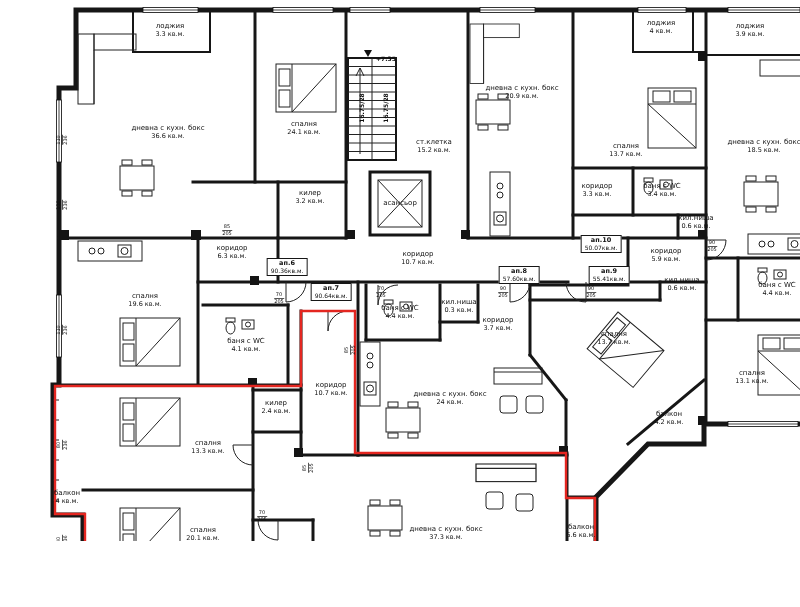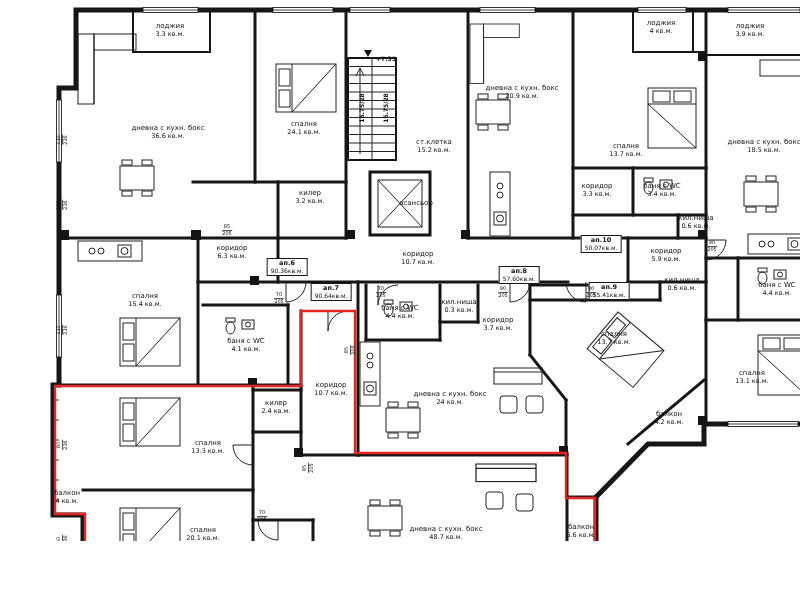--- a/index.html
+++ b/index.html
@@ -319,21 +319,21 @@
         <span class="ra">13.7 кв.м.</span>
       </div>
       <div class="room-label" style="left: 716px; top: 146px; transform: translate(-50%, -50%);">
         <span class="rn">дневна с кухн. бокс</span>
         <span class="ra">18.5 кв.м.</span>
       </div>
       <div class="room-label" style="left: 262px; top: 197px; transform: translate(-50%, -50%);">
         <span class="rn">килер</span>
         <span class="ra">3.2 кв.м.</span>
       </div>
-      <div class="room-label" style="left: 368px; top: 204px; transform: translate(-50%, -50%);">
+      <div class="room-label" style="left: 352px; top: 204px; transform: translate(-50%, -50%);">
         <span class="rn">асансьор</span>
       </div>
       <div class="room-label" style="left: 549px; top: 190px; transform: translate(-50%, -50%);">
         <span class="rn">коридор</span>
         <span class="ra">3.3 кв.м.</span>
       </div>
       <div class="room-label" style="left: 614px; top: 190px; transform: translate(-50%, -50%);">
         <span class="rn">баня с WC</span>
         <span class="ra">3.4 кв.м.</span>
       </div>
@@ -352,21 +352,21 @@
       <div class="room-label" style="left: 618px; top: 255px; transform: translate(-50%, -50%);">
         <span class="rn">коридор</span>
         <span class="ra">5.9 кв.м.</span>
       </div>
       <div class="room-label" style="left: 634px; top: 284px; transform: translate(-50%, -50%);">
         <span class="rn">кил.ниша</span>
         <span class="ra">0.6 кв.м.</span>
       </div>
       <div class="room-label" style="left: 97px; top: 300px; transform: translate(-50%, -50%);">
         <span class="rn">спалня</span>
-        <span class="ra">15.4 кв.м.</span>
+        <span class="ra">19.6 кв.м.</span>
       </div>
       <div class="room-label" style="left: 352px; top: 312px; transform: translate(-50%, -50%);">
         <span class="rn">баня с WC</span>
         <span class="ra">4.4 кв.м.</span>
       </div>
       <div class="room-label" style="left: 411px; top: 306px; transform: translate(-50%, -50%);">
         <span class="rn">кил.ниша</span>
         <span class="ra">0.3 кв.м.</span>
       </div>
       <div class="room-label" style="left: 450px; top: 324px; transform: translate(-50%, -50%);">
@@ -416,39 +416,39 @@
       <div class="room-label" style="left: 155px; top: 534px; transform: translate(-50%, -50%);">
         <span class="rn">спалня</span>
         <span class="ra">20.1 кв.м.</span>
       </div>
       <div class="room-label" style="left: 222px; top: 552px; transform: translate(-50%, -50%);">
         <span class="rn">баня с WC</span>
         <span class="ra">4.2 кв.м.</span>
       </div>
       <div class="room-label" style="left: 398px; top: 533px; transform: translate(-50%, -50%);">
         <span class="rn">дневна с кухн. бокс</span>
-        <span class="ra">48.7 кв.м.</span>
+        <span class="ra">37.3 кв.м.</span>
       </div>
       <div class="room-label" style="left: 533px; top: 531px; transform: translate(-50%, -50%);">
         <span class="rn">балкон</span>
         <span class="ra">5.6 кв.м.</span>
       </div>
       <div class="apt-label" style="left: 239px; top: 267px; transform: translate(-50%, -50%);">
         <span class="an">ап.6</span>
         <span class="aa">90.36кв.м.</span>
       </div>
       <div class="apt-label" style="left: 283px; top: 292px; transform: translate(-50%, -50%);">
         <span class="an">ап.7</span>
         <span class="aa">90.64кв.м.</span>
       </div>
       <div class="apt-label" style="left: 471px; top: 275px; transform: translate(-50%, -50%);">
         <span class="an">ап.8</span>
         <span class="aa">57.60кв.м.</span>
       </div>
-      <div class="apt-label" style="left: 561px; top: 291px; transform: translate(-50%, -50%);">
+      <div class="apt-label" style="left: 561px; top: 275px; transform: translate(-50%, -50%);">
         <span class="an">ап.9</span>
         <span class="aa">55.41кв.м.</span>
       </div>
       <div class="apt-label" style="left: 553px; top: 244px; transform: translate(-50%, -50%);">
         <span class="an">ап.10</span>
         <span class="aa">50.07кв.м.</span>
       </div>
       <div class="dim-label" style="left: 179px; top: 230px; transform: translate(-50%, -50%);">
         <span class="d1">85</span>
         <span class="d2">205</span>

